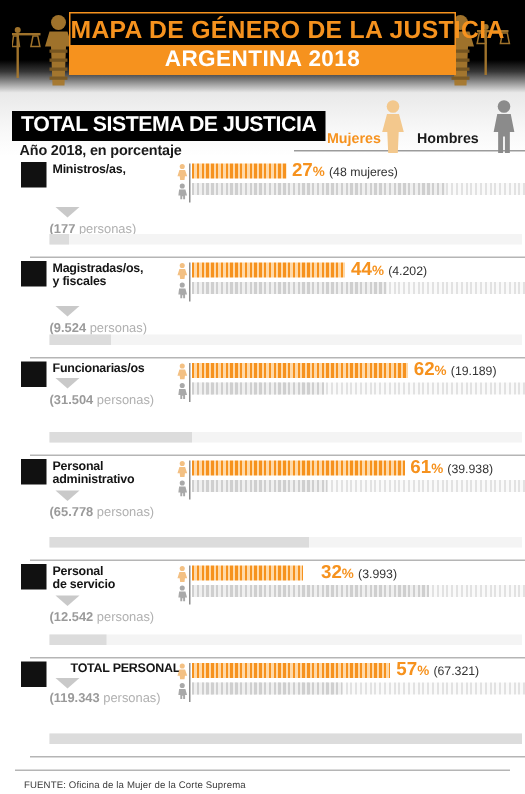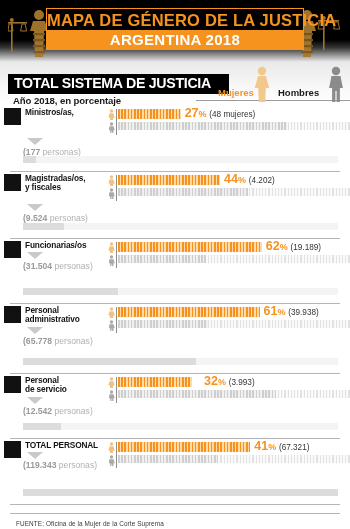--- a/index.html
+++ b/index.html
@@ -69,21 +69,21 @@
     background:linear-gradient(to bottom,#e9e9e9 0%, #f7f7f7 55%, #ffffff 100%);
   }
   .section-title {
     position:absolute;
     left:8px; top:12px;
     background:#000;
     color:#fff;
     font-size:14.2px;
     font-weight:bold;
     letter-spacing:-0.3px;
-    padding:2px 18px 3px 6px;
+    padding:2px 6px 3px 6px;
     line-height:15px;
     white-space:nowrap;
   }
   .legend-wrap {
     position:absolute;
     left:196px; top:0; width:154px; height:42px;
   }
   .legend-item {
     position:absolute;
     bottom:6px;
@@ -107,21 +107,21 @@
     left:13px; top:95px;
     font-size:9.6px;
     font-weight:bold;
     color:#1a1a1a;
     letter-spacing:-0.1px;
   }
 
   
   #rows {
     position:absolute;
-    left:0; top:106px; width:290px;
+    left:0; top:106px; width:290px;padding-left:10px;
   }
   .row {
     position:relative;
     width:350px;
   }
   .row-sep {
     position:absolute; left:10px; right:10px; bottom:0;
     height:1px; background:#b5b5b5;
   }
 
@@ -483,21 +483,21 @@
         <div class="bar m" style="width: 232px;">
           <div class="rest" style="left: 0px; width: 232px;"></div>
           <div class="fill" style="width: 157.76px;"></div>
         </div>
         <div class="val w" style="top: -3px; left: 97px;"><span class="pct">32</span><span class="pctsign" style="color: rgb(246, 146, 30);">%</span> <span class="abs">(3.993)</span></div>
       </div>
       <div class="row-sep"></div>
     </div>
     <div class="row" style="height: 66px;">
       <div class="sq" style="top: 2px;"></div>
-      <div class="cat-label" style="top: 2px;">
+      <div class="cat-label" style="top: 2px; margin-left: 12px;">
         <div>TOTAL PERSONAL</div>
       </div>
       <div class="tri" style="top: 13.3px;"></div>
       <div class="count" style="top: 21px;"><b>(119.343</b><span> personas)</span></div>
       <div class="sizebar-track" style="top: 50px;">
         <div class="sizebar-fill" style="width: 100%;"></div>
       </div>
       <div class="bars" style="top: 3px;">
         <div class="axis"></div>
         <svg class="minifig w" viewBox="0 0 9 11">
@@ -512,20 +512,20 @@
             <path d="M2.4 4.3h4.2l1.1 4h-1.3v2.7h-1.3v-2.2h-0.6v2.2h-1.3v-2.7h-1.3z"></path>
           </g>
         </svg>
         <div class="bar w" style="width: 232px;">
           <div class="fill" style="width: 132.24px;"></div>
         </div>
         <div class="bar m" style="width: 232px;">
           <div class="rest" style="left: 0px; width: 232px;"></div>
           <div class="fill" style="width: 99.76px;"></div>
         </div>
-        <div class="val w" style="top: -3px; left: 147.24px;"><span class="pct">41</span><span class="pctsign" style="color: rgb(246, 146, 30);">%</span> <span class="abs">(67.321)</span></div>
+        <div class="val w" style="top: -3px; left: 147.24px;"><span class="pct">57</span><span class="pctsign" style="color: rgb(246, 146, 30);">%</span> <span class="abs">(67.321)</span></div>
       </div>
       <div class="row-sep"></div>
     </div>
   </div>
 
 <div class="footer-rule" id="footer-rule" style="top: 513px;"></div>
 <div class="footer" id="footer-note" style="top: 520px;">FUENTE: Oficina de la Mujer de la Corte Suprema</div>
 
 </body></html>

